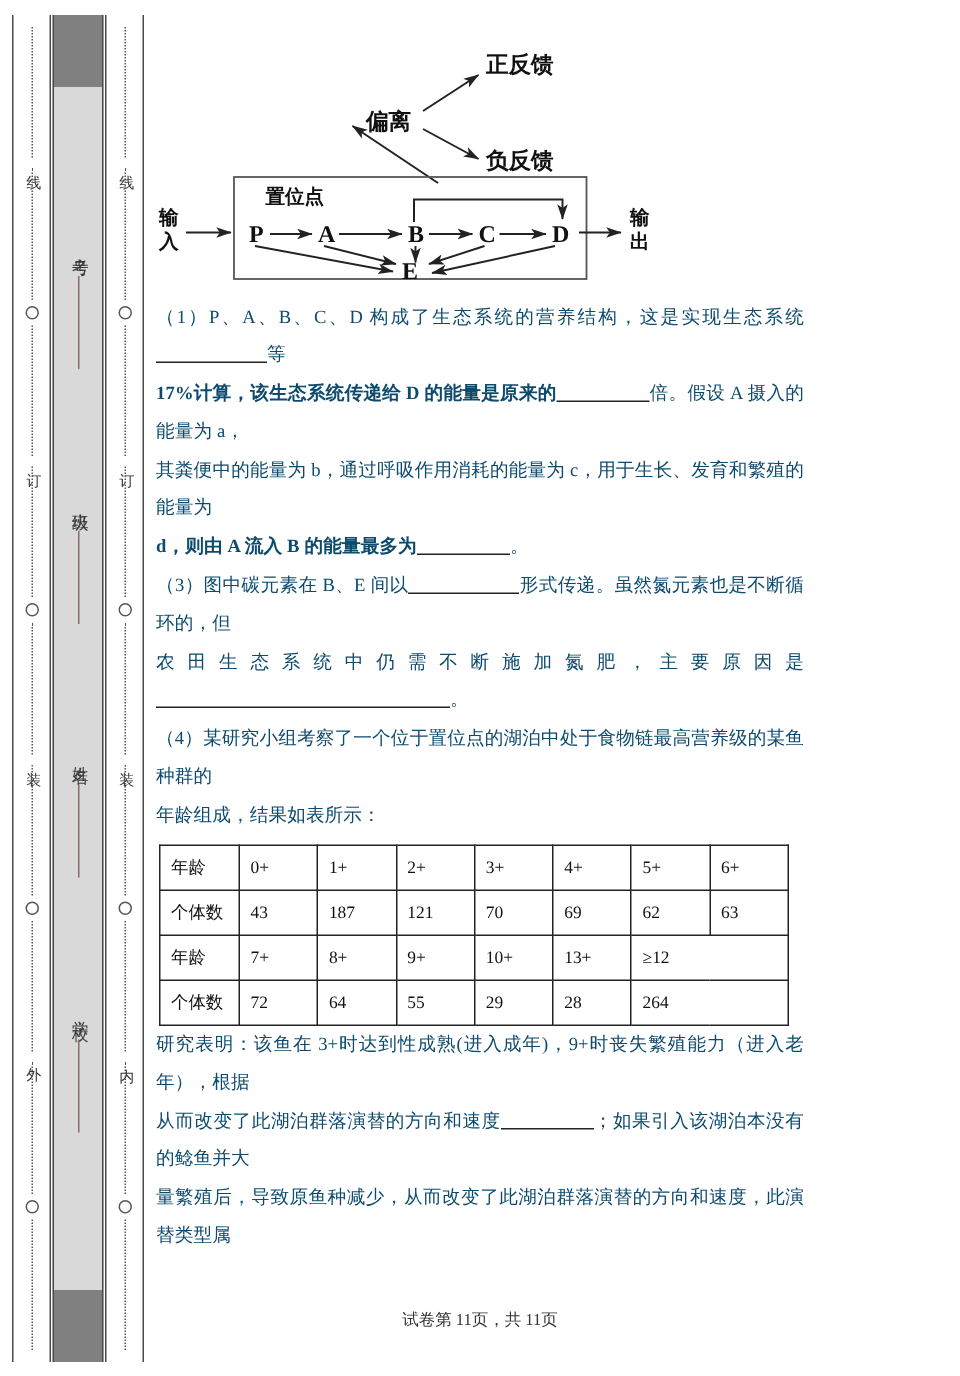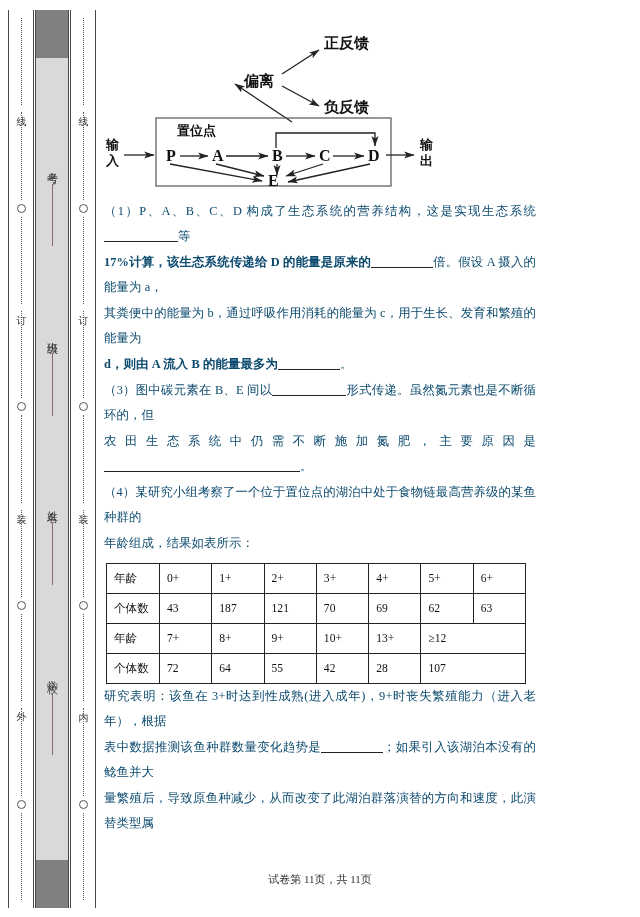--- a/index.html
+++ b/index.html
@@ -382,30 +382,30 @@
           <td>9+</td>
           <td>10+</td>
           <td>13+</td>
           <td colspan="2">≥12</td>
         </tr>
         <tr>
           <td class="hd">个体数</td>
           <td>72</td>
           <td>64</td>
           <td>55</td>
-          <td>42</td>
+          <td>29</td>
           <td>28</td>
-          <td colspan="2">107</td>
+          <td colspan="2">264</td>
         </tr>
       </tbody>
     </table>
 
     <p class="q">研究表明：该鱼在 3+时达到性成熟(进入成年)，9+时丧失繁殖能力（进入老年），根据</p>
     <p class="q">
-      <span>表中数据推测该鱼种群数量变化趋势是</span><span class="blank-s"></span><span>；如果引入该湖泊本没有的鲶鱼并大</span>
+      <span>从而改变了此湖泊群落演替的方向和速度</span><span class="blank-s"></span><span>；如果引入该湖泊本没有的鲶鱼并大</span>
     </p>
     <p class="q">量繁殖后，导致原鱼种减少，从而改变了此湖泊群落演替的方向和速度，此演替类型属</p>
 
   </div>
 
   <div id="footer">试卷第 11页，共 11页</div>
 
 </div>
 
 </body></html>

